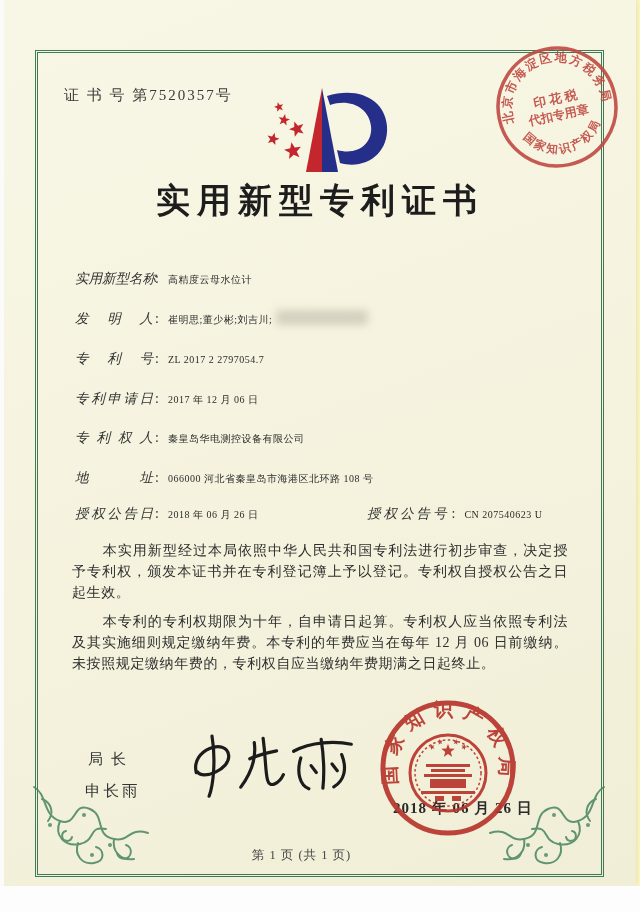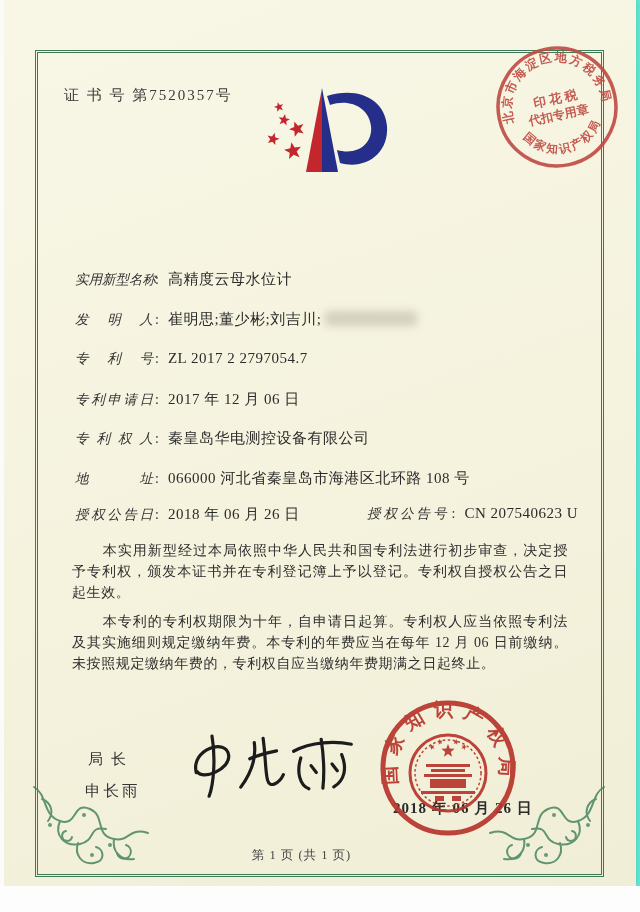--- a/index.html
+++ b/index.html
@@ -1,18 +1,18 @@
 <!DOCTYPE html>
 <html><head>
 <meta charset="utf-8">
 <style>
   html,body{margin:0;padding:0;}
   body{width:640px;height:912px;background:#ffffff;overflow:hidden;
        font-family:"Liberation Serif","DejaVu Serif",serif;}
-  #cert{position:relative;width:640px;height:912px;background:#5eead4;}
+  #cert{position:relative;width:640px;height:912px;background:#fef9c3;}
   
   #paper{position:absolute;left:4px;top:0;width:632px;height:886px;
          background:linear-gradient(160deg,#f8f7e6 0%,#f5f3de 55%,#f0eed6 100%);
          box-shadow:0 0 6px rgba(0,0,0,.15);}
   
   .frame{position:absolute;left:35px;top:50px;width:563px;height:821px;
          border:3px double #3e7a58;}
   
   .certno{position:absolute;left:64px;top:86px;font-size:15px;color:#3a3a3a;
           letter-spacing:2px;}
@@ -23,21 +23,21 @@
          font-size:34px;font-weight:bold;letter-spacing:7px;color:#1d1d1d;}
   
   .taxstamp{position:absolute;left:492px;top:42px;width:130px;height:130px;
             transform:rotate(-12deg);opacity:.9;}
   
   .field-row{position:absolute;left:75px;width:520px;height:24px;font-size:15px;
              color:#2b2b2b;white-space:nowrap;}
   .flabel{display:inline-block;width:78px;font-size:13.5px;color:#333;
           text-align:justify;text-align-last:justify;vertical-align:baseline;font-style:italic;}
   .fcolon{display:inline-block;margin:0 9px 0 2px;color:#333;font-size:14px;}
-  .fvalue{font-size:15px;letter-spacing:.5px;text-align:right;}
+  .fvalue{font-size:10px;letter-spacing:.5px;text-align:right;}
   .redact{display:inline-block;width:92px;height:15px;margin-left:4px;
           border-radius:3px;background:#b9b2a4;filter:blur(4px);opacity:.55;
           vertical-align:-2px;}
   .pair2{position:absolute;left:292px;top:0;white-space:nowrap;}
   .pair2 .flabel2{display:inline-block;font-size:13.5px;letter-spacing:3px;color:#333;font-style:italic;}
   
   .paras{position:absolute;left:64px;top:532px;width:512px;font-size:14px;
          color:#2e2e2e;line-height:21px;text-align:justify;letter-spacing:.6px;}
   .paras p{margin:8px;text-indent:2.2em;}
   
@@ -118,20 +118,21 @@
       <use href="#star" transform="translate(41,38) scale(6) rotate(10)"></use>
       <use href="#star" transform="translate(54,47) scale(8) rotate(-20)"></use>
       <use href="#star" transform="translate(30,57) scale(6.5) rotate(15)"></use>
       <use href="#star" transform="translate(50,69) scale(9) rotate(-10)"></use>
     </g>
     <polygon points="79,6 79,90 63,90" fill="#c4262d"></polygon>
     <polygon points="79,6 95,90 79,90" fill="#252e88"></polygon>
     <path d="M84,14 C116,4 142,18 144,44 C146,72 122,88 97,81 L94,68 C115,74 130,61 128,44 C126,25 106,16 87,23 Z" fill="#252e88"></path>
   </svg>
 
+  <div class="title">实用新型专利证书</div>
 
   <svg class="taxstamp" viewBox="0 0 128 128">
     <defs>
       <path id="taxArcTop" d="M23.2,83 A45,45 0 1 1 104.8,83" fill="none"></path>
       <path id="taxArcBottom" d="M20.5,75.6 A45,45 0 0 0 107.5,75.6" fill="none"></path>
     </defs>
     <circle cx="64" cy="64" r="58" fill="none" stroke="#bf4a42" stroke-width="3.5"></circle>
     <text font-size="12" fill="#bf4a42" letter-spacing="2" font-weight="bold">
       <textPath href="#taxArcTop" startOffset="50%" text-anchor="middle">北京市海淀区地方税务局</textPath>
     </text>

